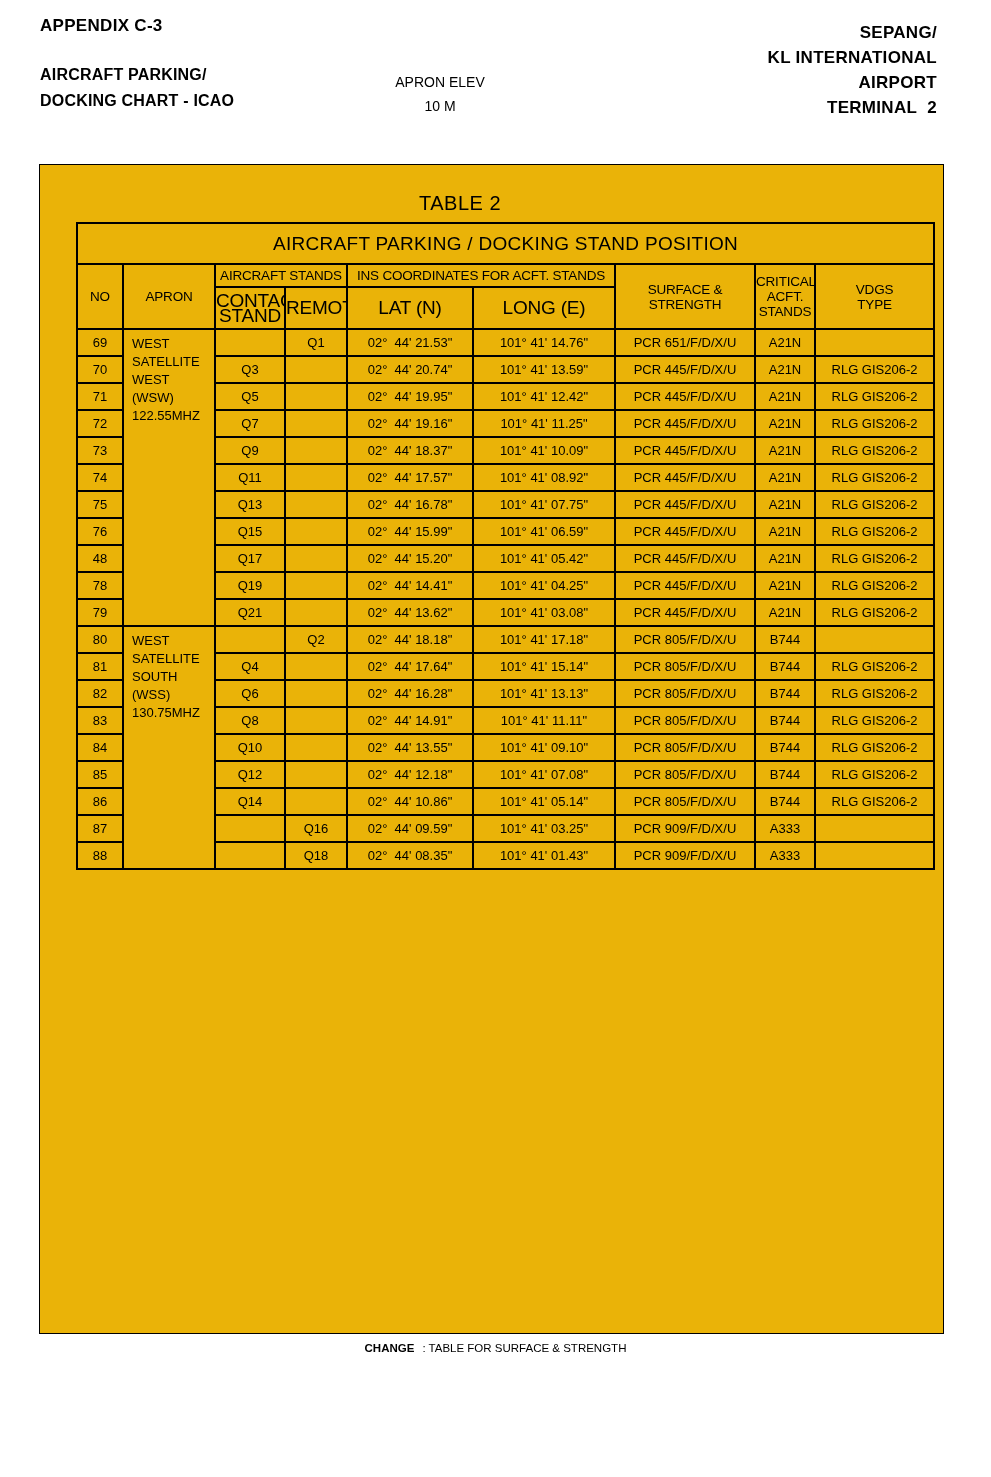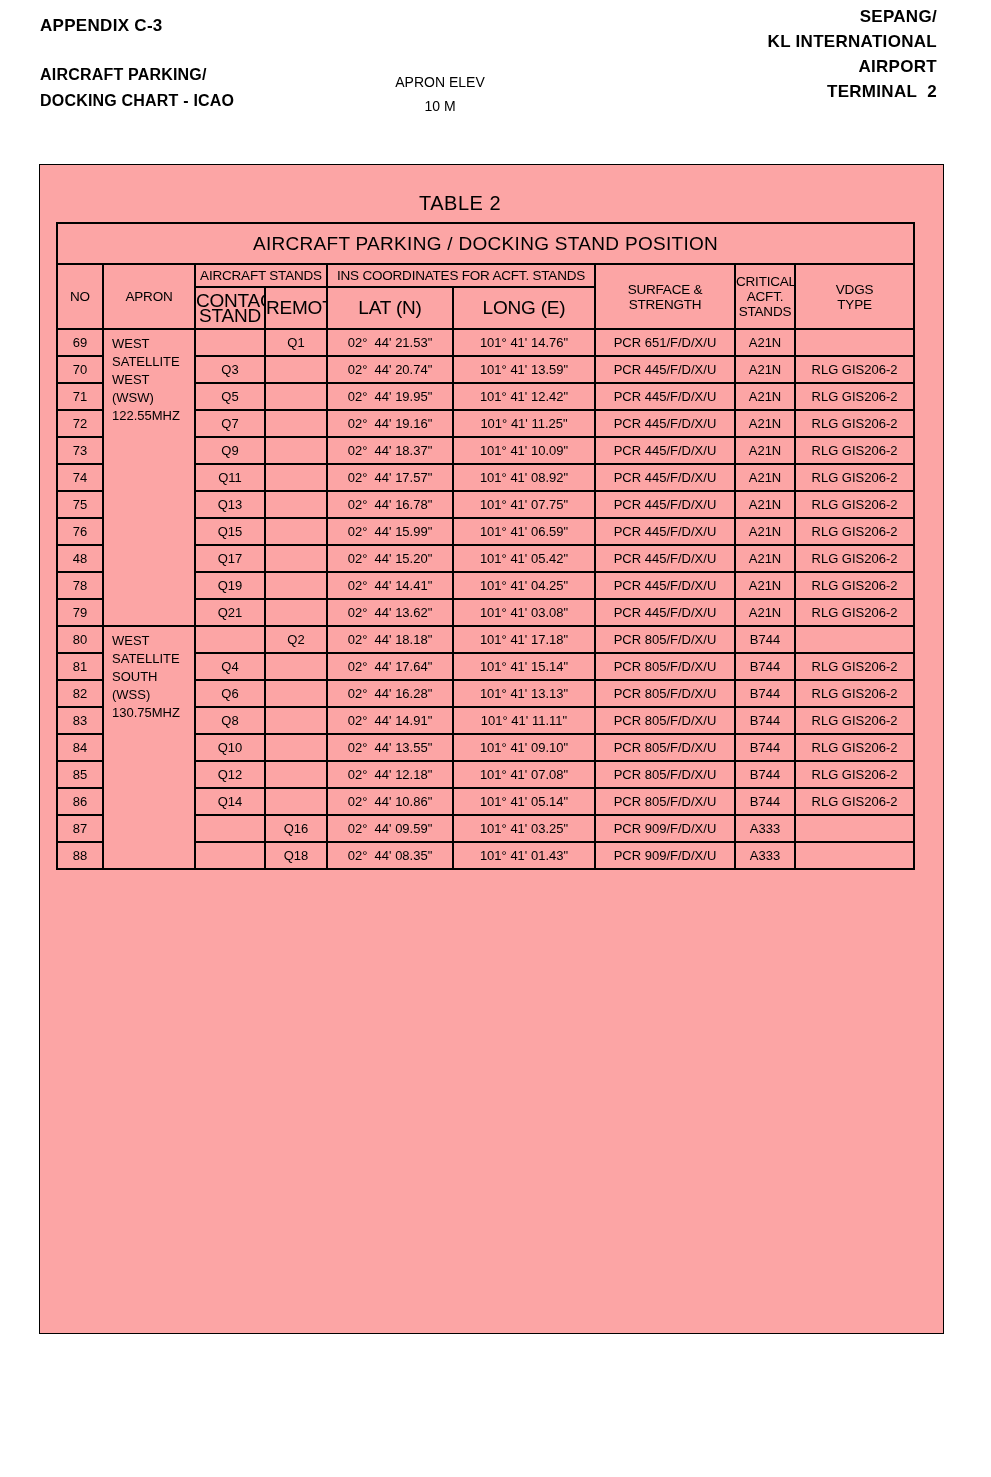--- a/index.html
+++ b/index.html
@@ -9,28 +9,28 @@
     font-family:"Liberation Sans", sans-serif;
     color:#000;
   }
   .page { position:relative; width:991px; height:1477px; background:#ffffff; overflow:hidden; }
 
   
   .hdr-left { position:absolute; left:40px; top:16px; font-weight:bold; }
   .appendix { font-size:17px; letter-spacing:0.3px; margin-bottom:26px; }
   .chart-title { font-size:16px; line-height:26px; letter-spacing:0.2px; }
   .hdr-center { position:absolute; left:350px; top:70px; width:180px; text-align:center; font-size:14px; line-height:24px; }
-  .hdr-right { position:absolute; right:54px; top:4px; text-align:right; font-weight:bold; font-size:17px; line-height:25px; letter-spacing:0.3px; }
+  .hdr-right { position:absolute; right:54px; top:20px; text-align:right; font-weight:bold; font-size:17px; line-height:25px; letter-spacing:0.3px; }
 
   
-  .outer-box { position:absolute; left:39px; top:164px; width:905px; height:1170px; border:1.5px solid #000; background:#fca5a5; }
+  .outer-box { position:absolute; left:39px; top:164px; width:905px; height:1170px; border:1.5px solid #000; background:#eab308; }
   .table-caption { position:absolute; top:27px; left:330px; width:180px; text-align:center; font-size:20px; letter-spacing:0.5px; }
 
   
-  table.docking-table { position:absolute; left:16px; top:57px; width:857px; border-collapse:collapse; table-layout:fixed; }
+  table.docking-table { position:absolute; left:36px; top:57px; width:857px; border-collapse:collapse; table-layout:fixed; }
   .docking-table th, .docking-table td {
     border:2px solid #000; font-weight:normal; text-align:center; vertical-align:middle;
     overflow:hidden; padding:0;
   }
   tr.row-title th { height:41px; font-size:19px; letter-spacing:0.3px; }
   tr.row-group th { height:23px; font-size:13.5px; letter-spacing:-0.2px; }
   tr.row-cols  th { height:42px; font-size:19px; letter-spacing:-0.2px; }
   .th-pre { white-space:pre-line; line-height:15px; }
   .th-left { text-align:left; padding-left:3px; }
   .docking-table tbody td { height:27px; font-size:13px; }
@@ -319,14 +319,17 @@
             <td class="c-lat">02°&nbsp; 44' 08.35"</td>
             <td class="c-long">101° 41' 01.43"</td>
             <td class="c-surface">PCR 909/F/D/X/U</td>
             <td class="c-critical">A333</td>
             <td class="c-vdgs"></td>
           </tr>
         </tbody>
     </table>
   </div>
 
+  <div class="change-note">
+    <span class="lbl">CHANGE</span><span class="txt">: TABLE FOR SURFACE &amp; STRENGTH</span>
+  </div>
 
 </div>
 
 </body></html>

